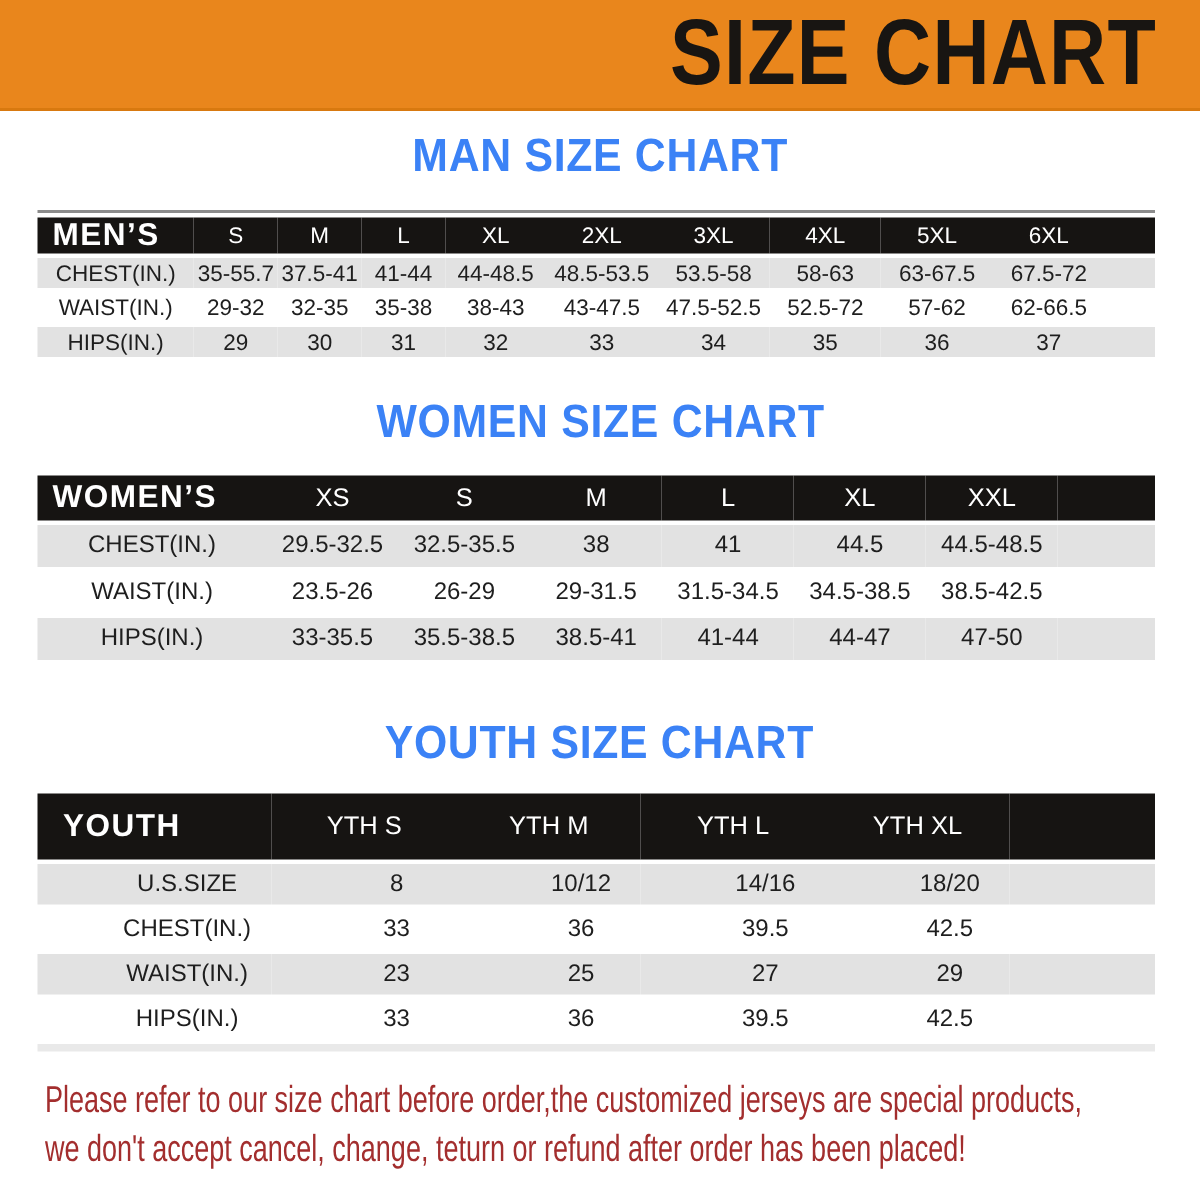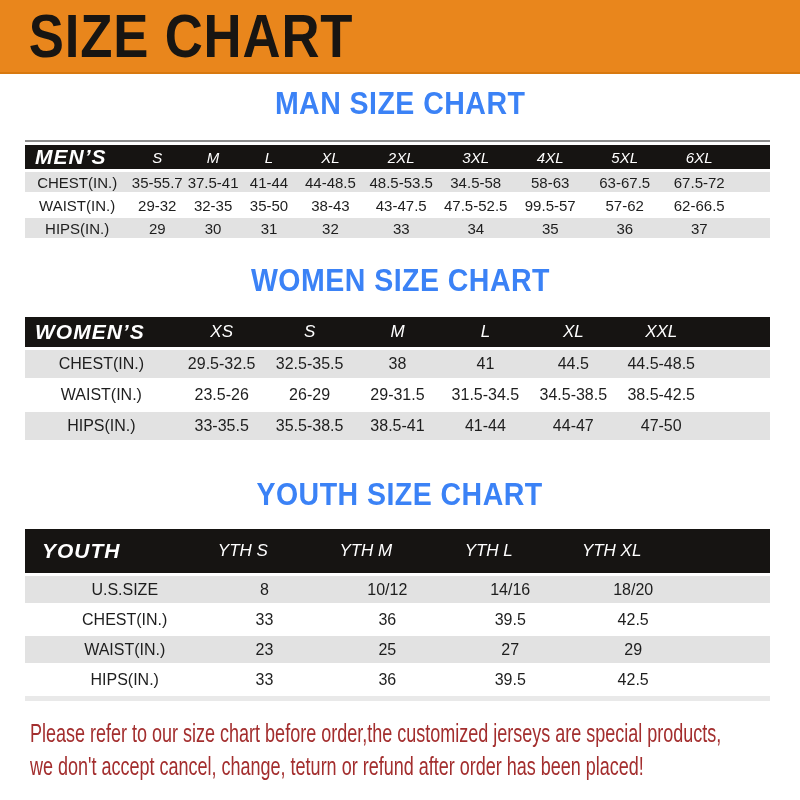--- a/index.html
+++ b/index.html
@@ -10,21 +10,21 @@
   }
   *{box-sizing:border-box;}
   html,body{margin:0;padding:0;}
   body{
     width:800px;height:800px;overflow:hidden;background:#fff;
     font-family:"Liberation Sans", sans-serif;color:#1E1E1E;
   }
   
   .banner{
     height:74px;background:var(--banner-bg);
-    display:flex;align-items:center;justify-content:flex-start;
+    display:flex;align-items:center;justify-content:flex-end;
     border-bottom:2px solid #d8790f;
   }
   .banner-title{
     font-size:62px;font-weight:bold;color:#181512;line-height:1;
     transform:scaleX(0.85);letter-spacing:1px;white-space:nowrap;
   }
   
   .section-heading{
     text-align:center;margin:0;color:#3b82f6;height:32px;line-height:32px;
   }
@@ -37,21 +37,21 @@
   .heading-youth{margin-top:36px;text-align:center;}
   
   .table-wrap{margin:0 30px 0 25px;}
   .thin-line{height:2px;background:#8C8C8C;margin:20px 30px 0 25px;}
   table{
     width:100%;table-layout:fixed;
     border-collapse:separate;border-spacing:0 3px;
   }
   thead th{
     background:var(--bar-bg);color:#fff;font-weight:normal;
-    text-align:center;padding:0;white-space:nowrap;overflow:hidden;font-style:italic;
+    text-align:center;padding:0;white-space:nowrap;overflow:hidden;
   }
   thead th.label{
     text-align:left;padding-left:10px;font-weight:bold;letter-spacing:1px;
   }
   tbody td{
     text-align:center;padding:0;white-space:nowrap;overflow:hidden;color:#1E1E1E;
   }
   tbody tr:nth-child(odd) td{background:var(--stripe);}
   tbody tr:nth-child(even) td{background:#fff;}
   
@@ -120,35 +120,35 @@
           </tr>
         </thead>
         <tbody>
           <tr>
             <td class="label">CHEST(IN.)</td>
             <td>35-55.7</td>
             <td>37.5-41</td>
             <td>41-44</td>
             <td>44-48.5</td>
             <td>48.5-53.5</td>
-            <td>34.5-58</td>
+            <td>53.5-58</td>
             <td>58-63</td>
             <td>63-67.5</td>
             <td>67.5-72</td>
             <td></td>
           </tr>
           <tr>
             <td class="label">WAIST(IN.)</td>
             <td>29-32</td>
             <td>32-35</td>
-            <td>35-50</td>
+            <td>35-38</td>
             <td>38-43</td>
             <td>43-47.5</td>
             <td>47.5-52.5</td>
-            <td>99.5-57</td>
+            <td>52.5-72</td>
             <td>57-62</td>
             <td>62-66.5</td>
             <td></td>
           </tr>
           <tr>
             <td class="label">HIPS(IN.)</td>
             <td>29</td>
             <td>30</td>
             <td>31</td>
             <td>32</td>

